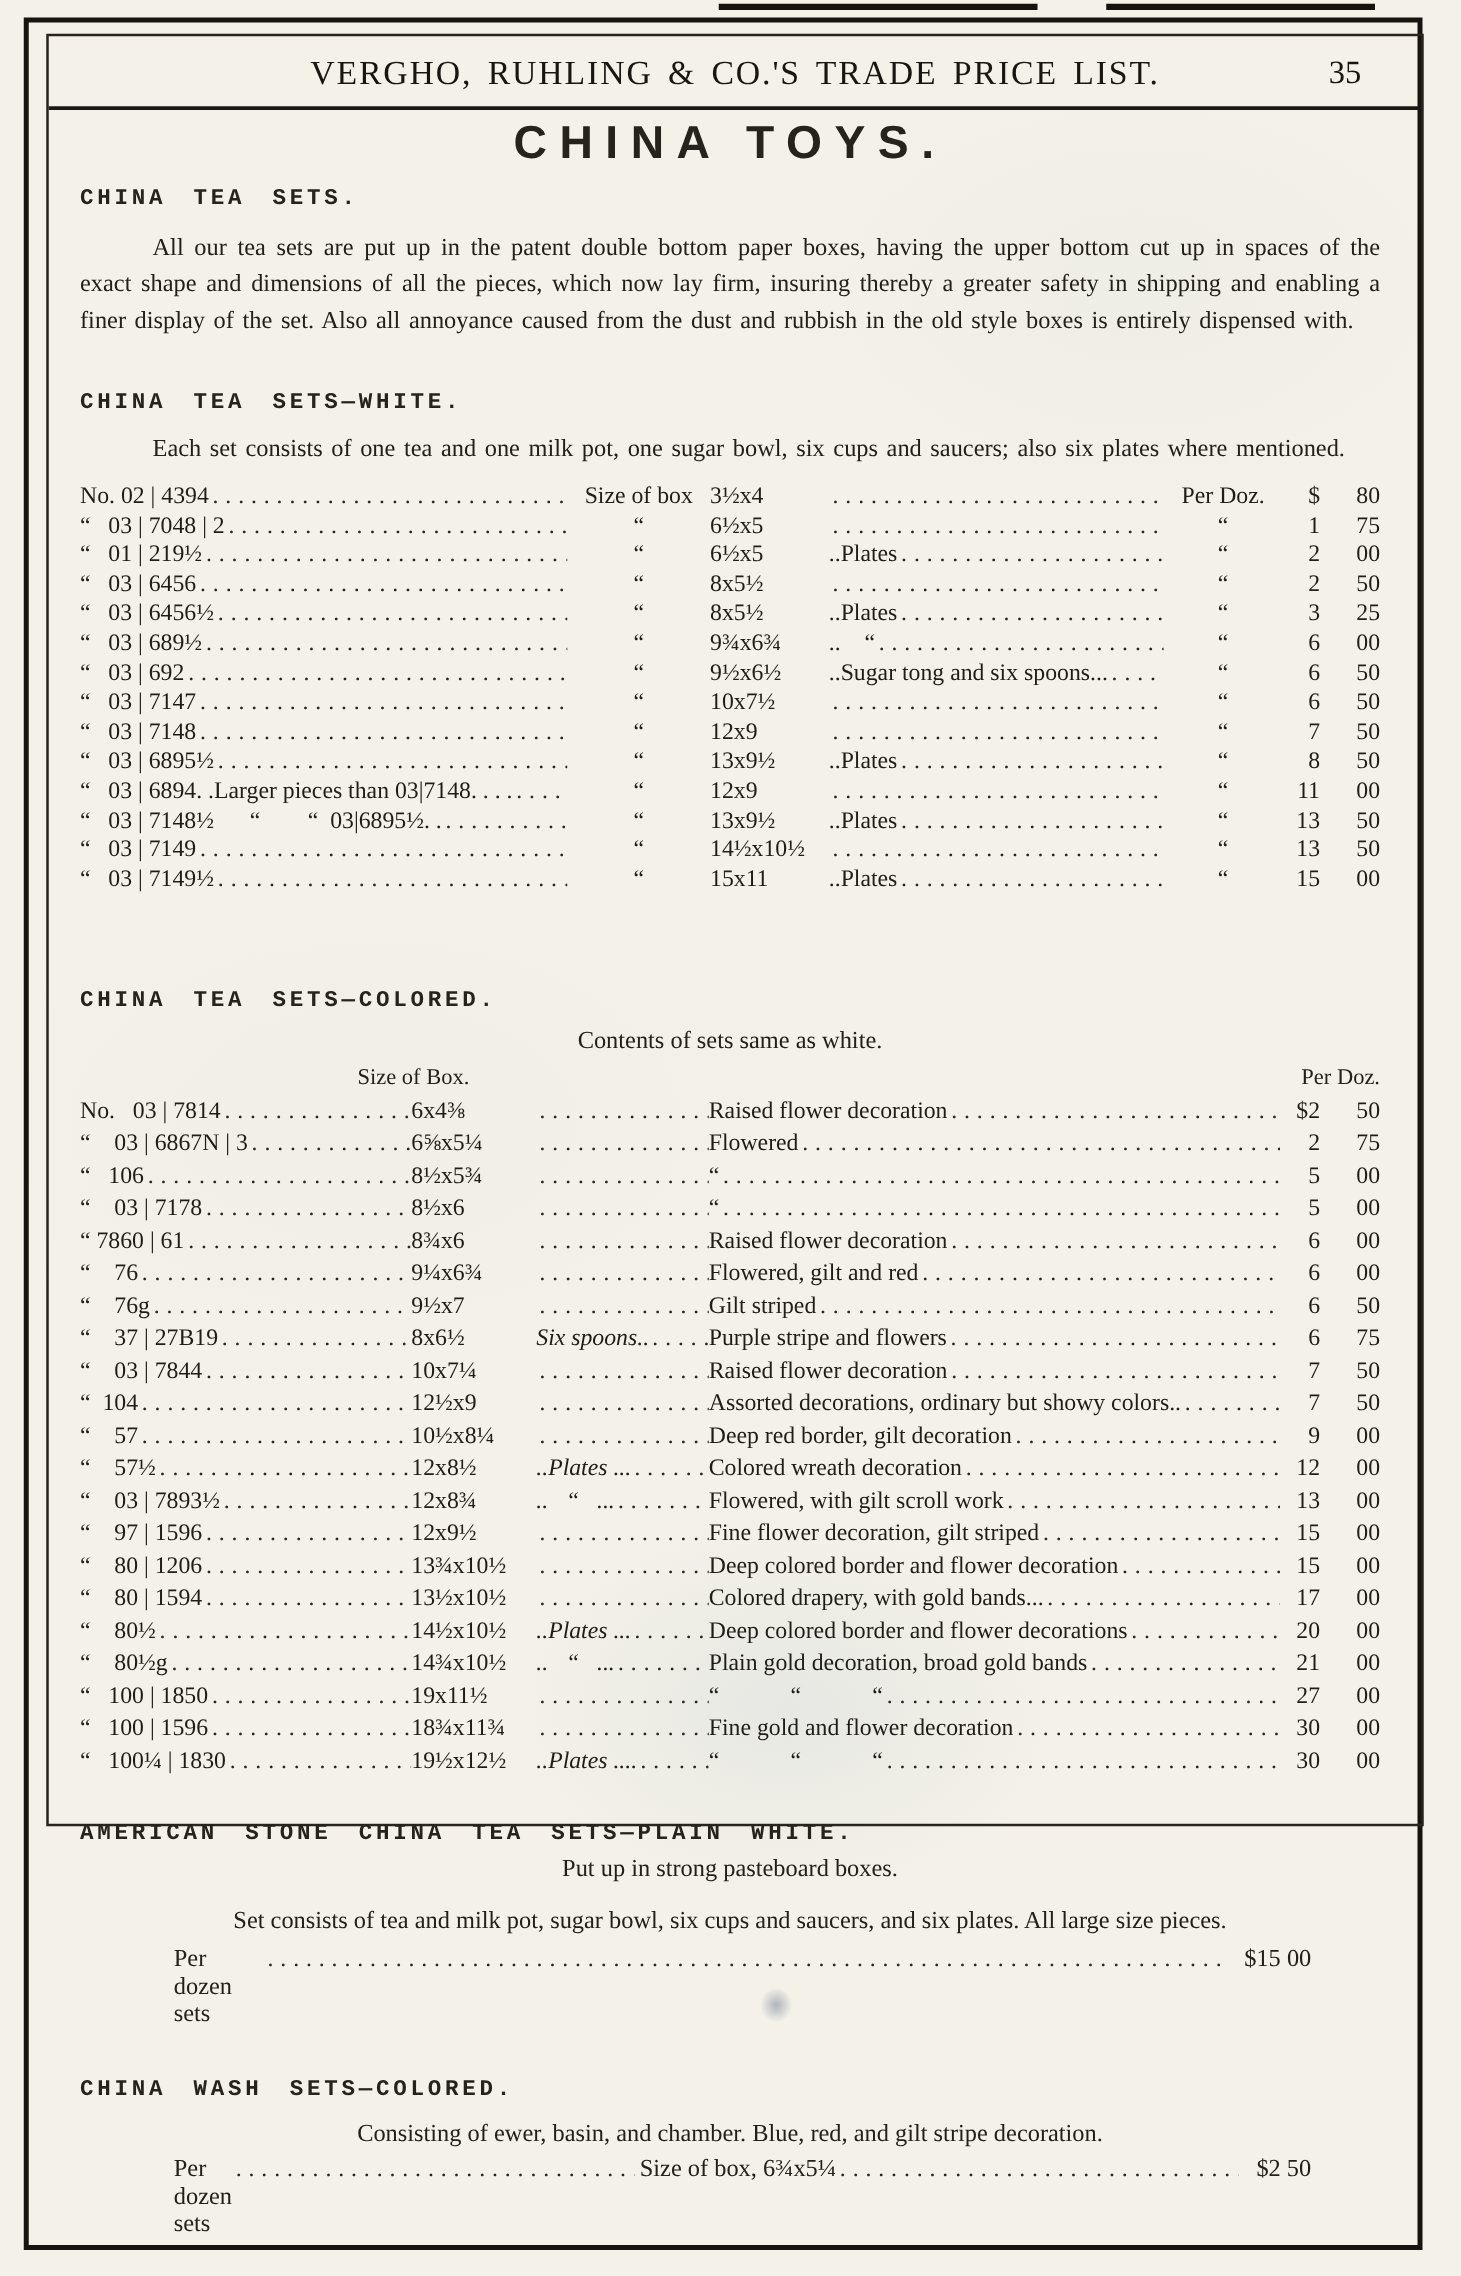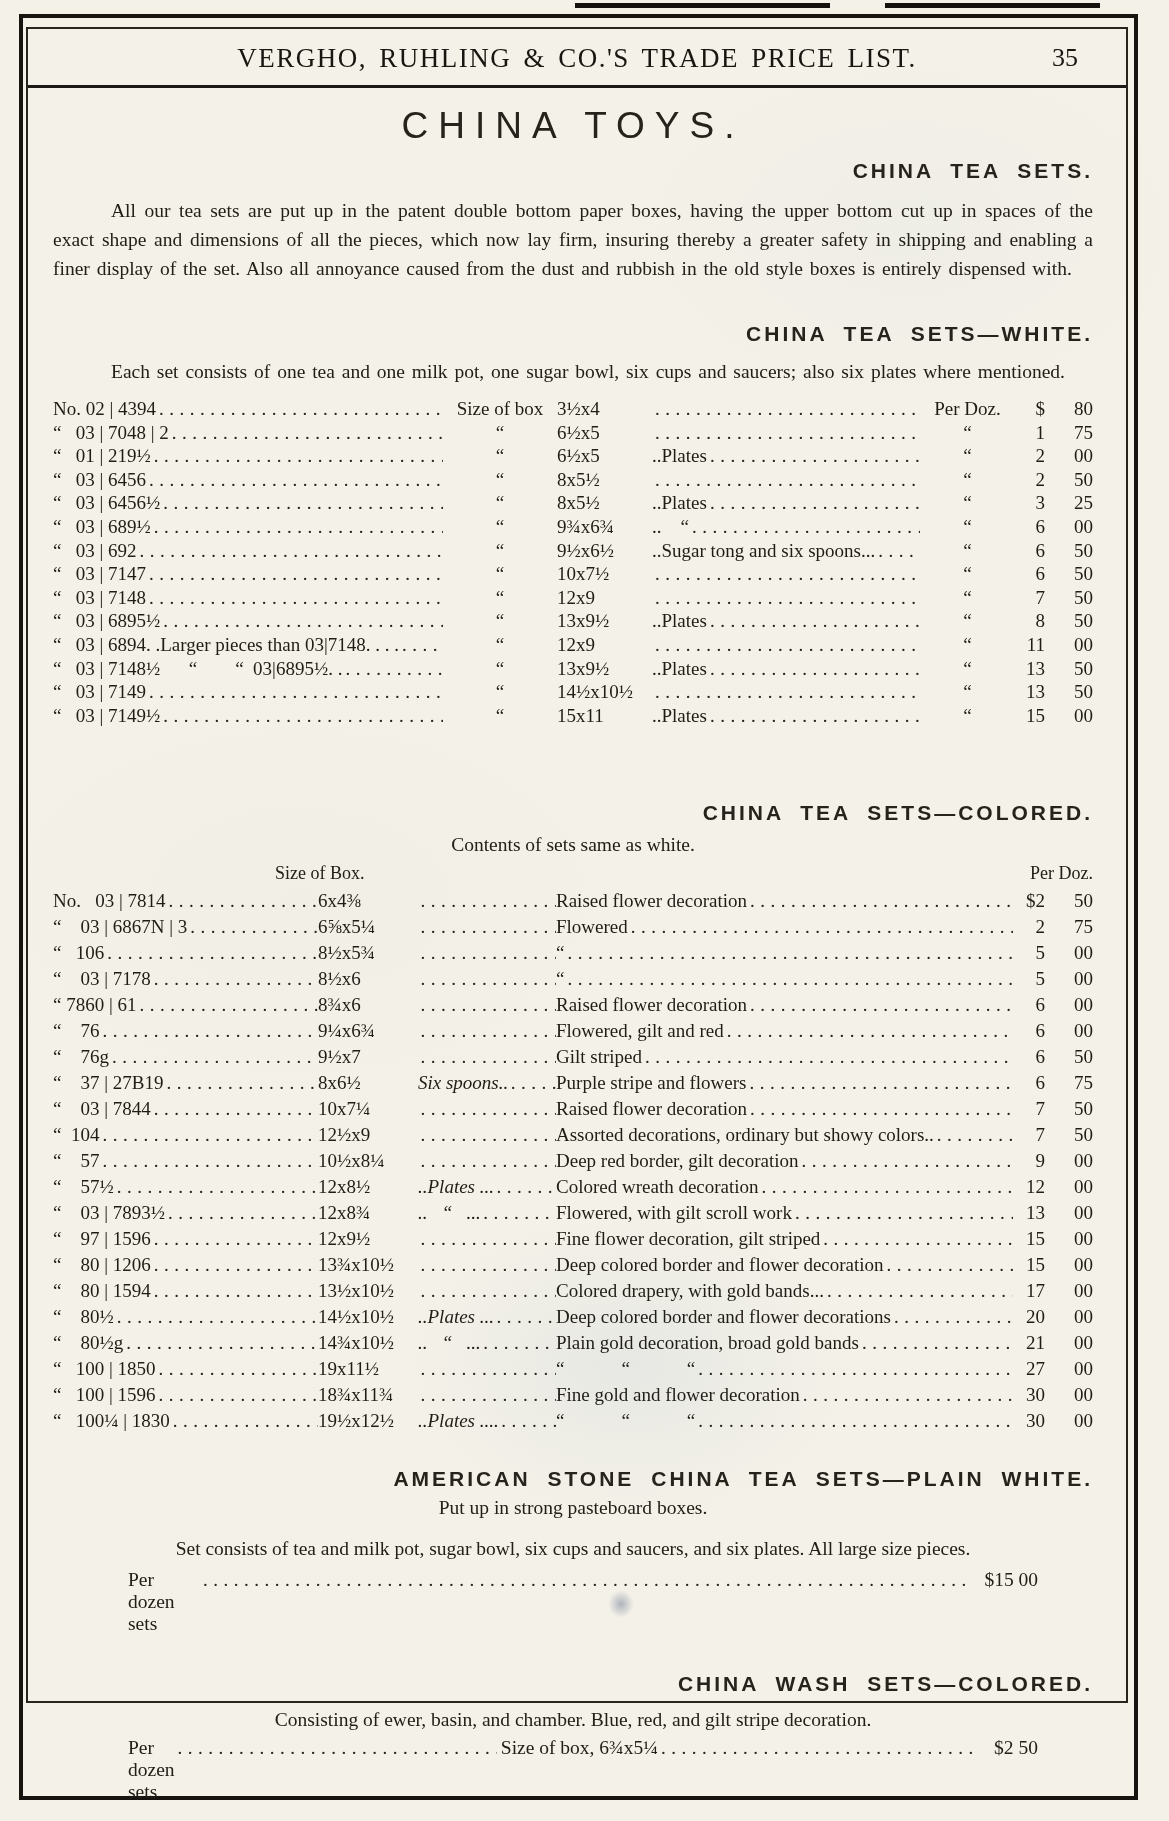--- a/index.html
+++ b/index.html
@@ -12,46 +12,46 @@
       #f4f1e8;
     font-family:"Liberation Serif","DejaVu Serif",serif;
     color:#211e18;
   }
   .scan-mark{position:absolute;background:#15120e;}
   #outer-frame{
     position:absolute;left:19px;top:14px;width:1119px;height:1786px;
     border:4px solid #17140f;box-sizing:border-box;
   }
   #inner-frame{
-    position:absolute;left:26px;top:27px;width:1102px;height:1676px;
+    position:absolute;left:37px;top:27px;width:1102px;height:1434px;
     border:2px solid #29251e;box-sizing:border-box;
     padding:0 33px 0 25px;
   }
   
   .page-header{
     margin:0 -33px 0 -25px;height:56px;border-bottom:3px solid #1c1914;
     position:relative;text-align:center;
   }
   .page-header .title{
     display:inline-block;padding-top:14px;font-size:27px;letter-spacing:1.5px;
     word-spacing:4px;color:#191611;
   }
   .page-header .pagenum{
     position:absolute;right:48px;top:14px;font-size:26px;color:#191611;
   }
   
   .h-main{
-    margin-top:16px;text-align:center;
+    margin-top:4px;text-align:center;
     font-family:"Liberation Sans","DejaVu Sans",sans-serif;
-    font-weight:normal;font-size:37px;line-height:44px;letter-spacing:10px;color:#26231d;
+    font-weight:bold;font-size:37px;line-height:44px;letter-spacing:10px;color:#26231d;
   }
   .h-sub{
-    margin-top:10px;text-align:right;
-    font-family:Liberation Sans, sans-serif;
-    font-weight:bold;font-size:21px;line-height:26px;letter-spacing:3px;word-spacing:8px;color:#26231d;
+    margin-top:10px;text-align:left;
+    font-family:Liberation Mono, monospace;
+    font-weight:bold;font-size:18px;line-height:26px;letter-spacing:3px;word-spacing:8px;color:#26231d;
   }
   .sp-lg{margin-top:38px;}
   
   .para{
     margin:12px 0 0 0;font-size:19.5px;line-height:29px;text-align:justify;
     word-spacing:2px;color:#23201a;
   }
   .para.indent{text-indent:58px;}
   .center-line{margin-top:13px;text-align:center;font-size:19.5px;line-height:28px;color:#23201a;}
   .center-line.tight{margin-top:2px;}

